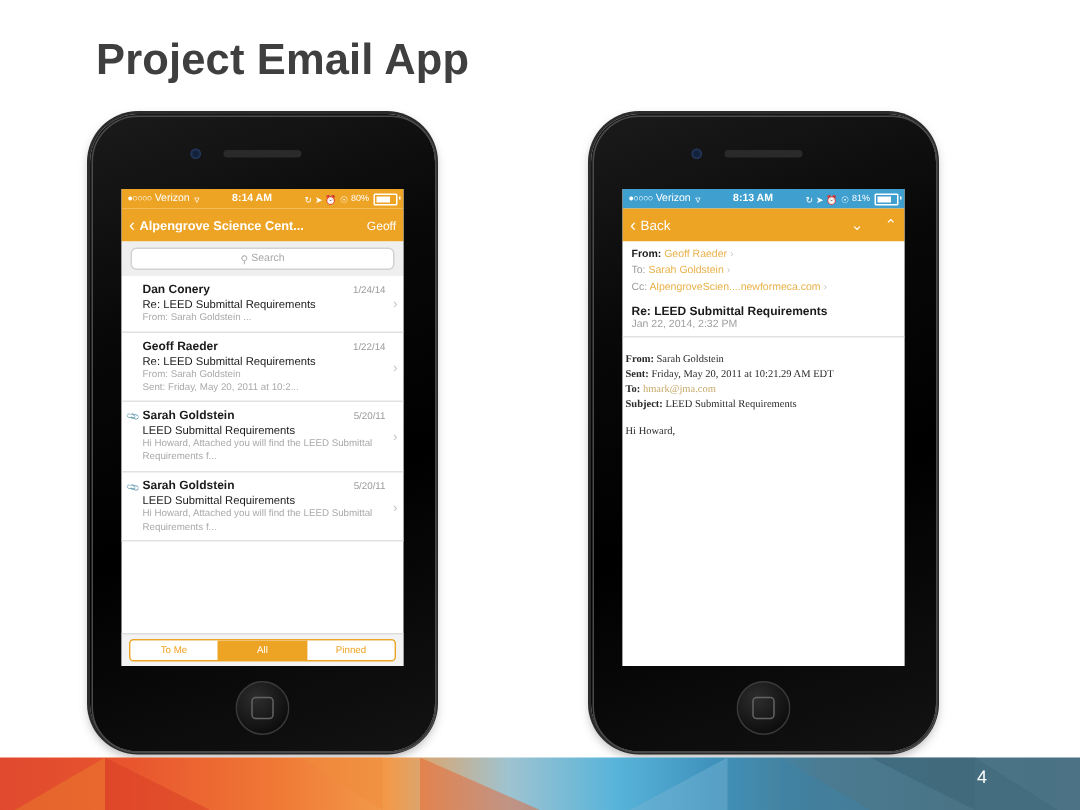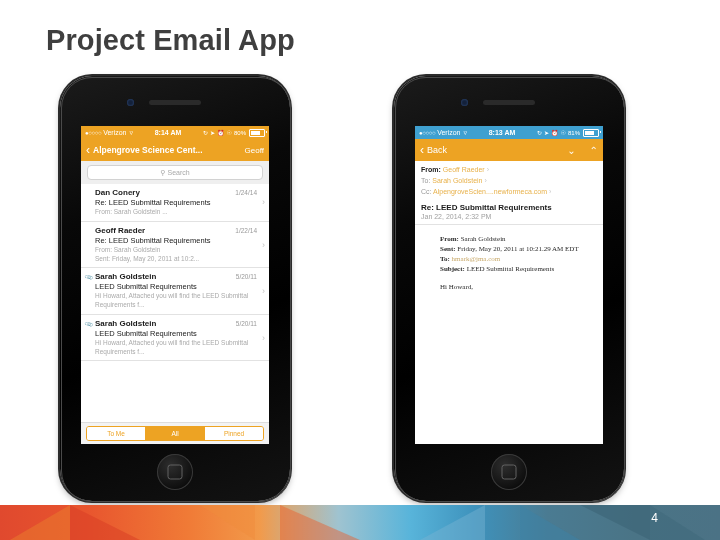--- a/index.html
+++ b/index.html
@@ -12,21 +12,21 @@
   #slide {
     position: relative;
     width: 720px; height: 540px;
     background: #ffffff;
     overflow: hidden;
   }
 
   
   #slide-title {
     position: absolute;
-    left: 46px; top: 24px;
+    left: 64px; top: 24px;
     font-size: 29px;
     font-weight: bold;
     color: #3f3f3f;
     letter-spacing: 0.1px;
     white-space: nowrap;
   }
 
   
   #footer-banner {
     position: absolute;
@@ -267,21 +267,21 @@
     font-weight: bold;
     color: #1a1a1a;
   }
   .detail-date {
     padding: 1px 6px 4px 6px;
     font-size: 7px;
     color: #a0a0a0;
     border-bottom: 1px solid #e2e2e2;
   }
   .detail-body {
-    padding: 9px 7px 0 25px;
+    padding: 9px 7px 0 2px;
     font-family: "Liberation Serif", serif;
     font-size: 7px;
     color: #2a2a2a;
     line-height: 1.45;
   }
   .quote-line { white-space: nowrap; }
   .quote-key { font-weight: bold; }
   .quote-link { color: #c8a96a; }
   .body-gap { height: 8px; }
   .body-para { margin-top: 7px; line-height: 1.5; }

